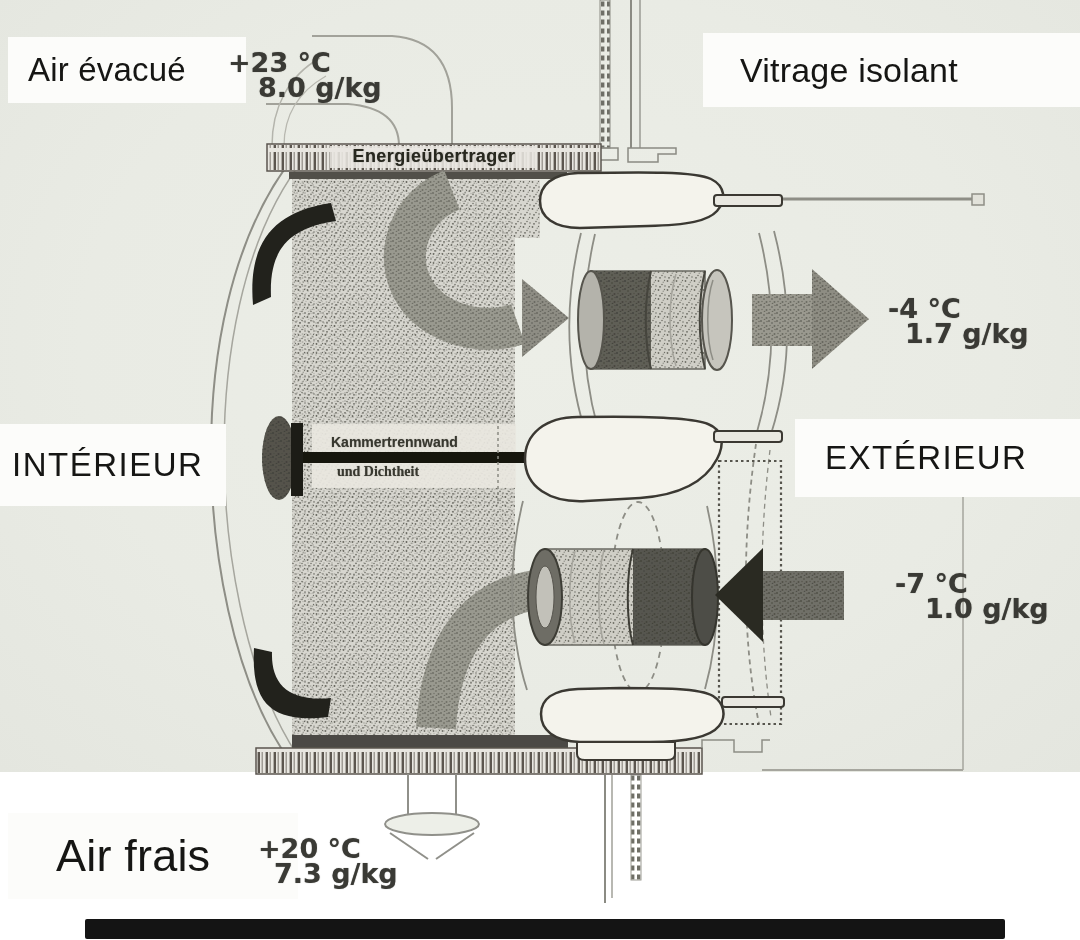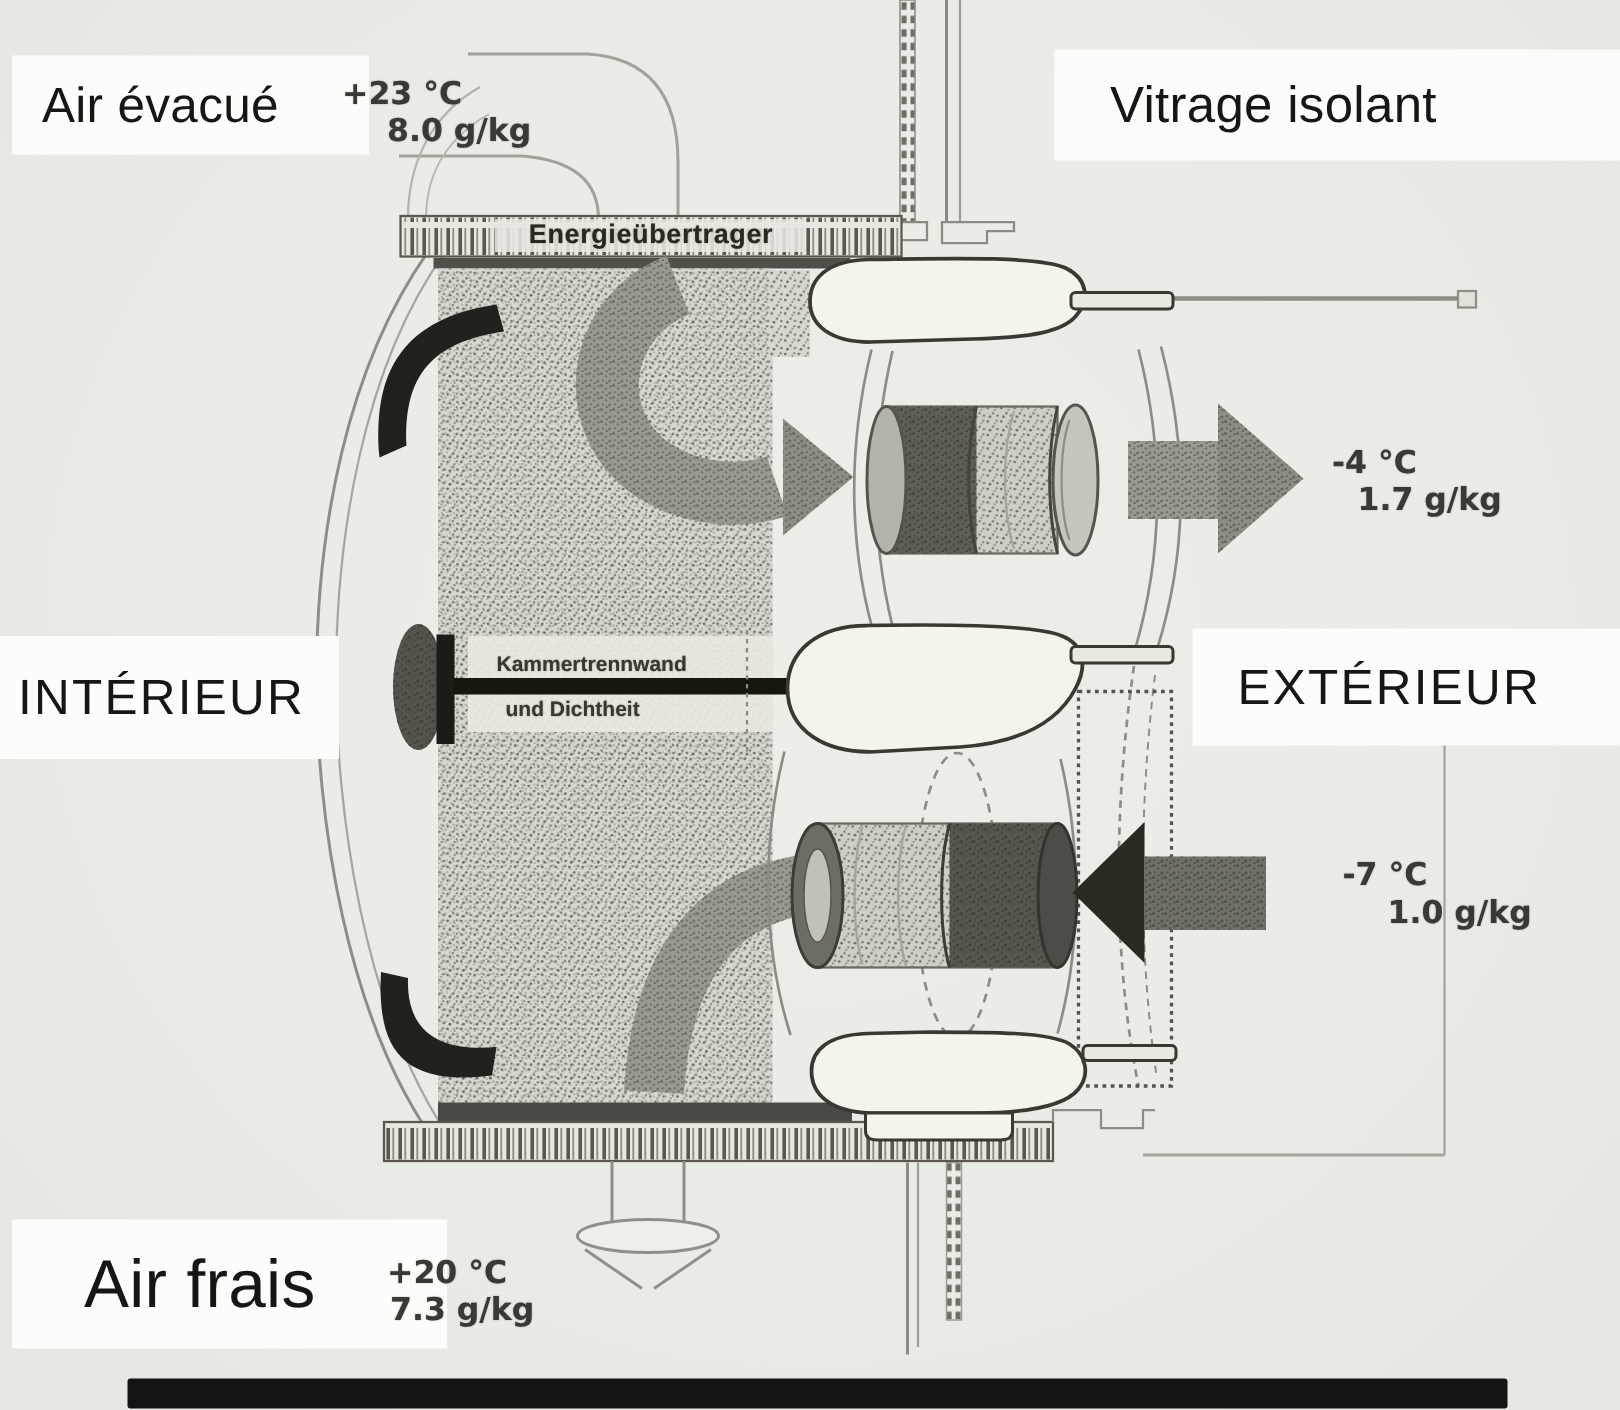--- a/index.html
+++ b/index.html
@@ -1,26 +1,26 @@
 <!DOCTYPE html>
 <html><head>
 <meta charset="utf-8">
 <style>
   html,body{margin:0;padding:0;}
   body{width:1080px;height:940px;overflow:hidden;
        font-family:"Liberation Sans", sans-serif;}
-  .stage{position:relative;width:1080px;height:940px;
+  .stage{position:relative;width:1080px;height:772px;
          background:radial-gradient(ellipse at 50% 45%, #eceee7 0%, #e9ebe4 60%, #e4e6df 100%);}
   svg.art{position:absolute;left:0;top:0;width:1080px;height:940px;}
   .labelbox{position:absolute;background:#fcfcfa;display:flex;align-items:center;
             color:#161614;}
   .big{font-size:33px;letter-spacing:0.2px;color:#161614;}
   .caps{letter-spacing:1.5px;}
   .annot{position:absolute;color:#3a3a35;font-family:"DejaVu Sans", sans-serif;
-         font-weight:bold;font-size:21px;line-height:25px;white-space:nowrap;
+         font-weight:bold;font-size:27px;line-height:25px;white-space:nowrap;
          text-shadow:0 0 1px rgba(60,60,55,0.55);}
   .annot .l2{display:block;}
   .devlabel{position:absolute;color:#28281f;font-weight:bold;white-space:nowrap;
             text-shadow:0 0 1px rgba(40,40,35,0.5);}
   .energie{font-size:18px;letter-spacing:0.4px;}
   .kammer{font-size:14px;color:#38382f;}
   .note{position:absolute;background:#fcfcfa;color:#131311;font-size:32px;
         line-height:45px;padding:9px 0 0 26px;}
   .bottombar{position:absolute;background:#141414;border-radius:2px;}
 </style>
@@ -247,28 +247,28 @@
   <span class="l2" style="margin-left:17px;">1.7 g/kg</span>
 </div>
 
 <div class="annot" style="left:895px;top:571px;">
   <span>-7 °C</span>
   <span class="l2" style="margin-left:30px;">1.0 g/kg</span>
 </div>
 
 <div class="annot" style="left:258px;top:836px;">
   <span>+20 °C</span>
-  <span class="l2" style="margin-left:2px;">7.3 g/kg</span>
+  <span class="l2" style="margin-left:16px;">7.3 g/kg</span>
 </div>
 
 <div class="devlabel energie" style="left:333px;top:146px;width:202px;text-align:center;">
   <span>Energieübertrager</span>
 </div>
 <div class="devlabel kammer" style="left:331px;top:434px;">
   <span>Kammertrennwand</span>
 </div>
-<div class="devlabel kammer" style="left:337px;top:464px;">
+<div class="devlabel kammer" style="left:337px;top:464px;font-family:Liberation Serif, serif;">
   <span>und Dichtheit</span>
 </div>
 
 <div class="bottombar" style="left:85px;top:919px;width:920px;height:20px;"></div>
 
 </div>
 
 </body></html>

